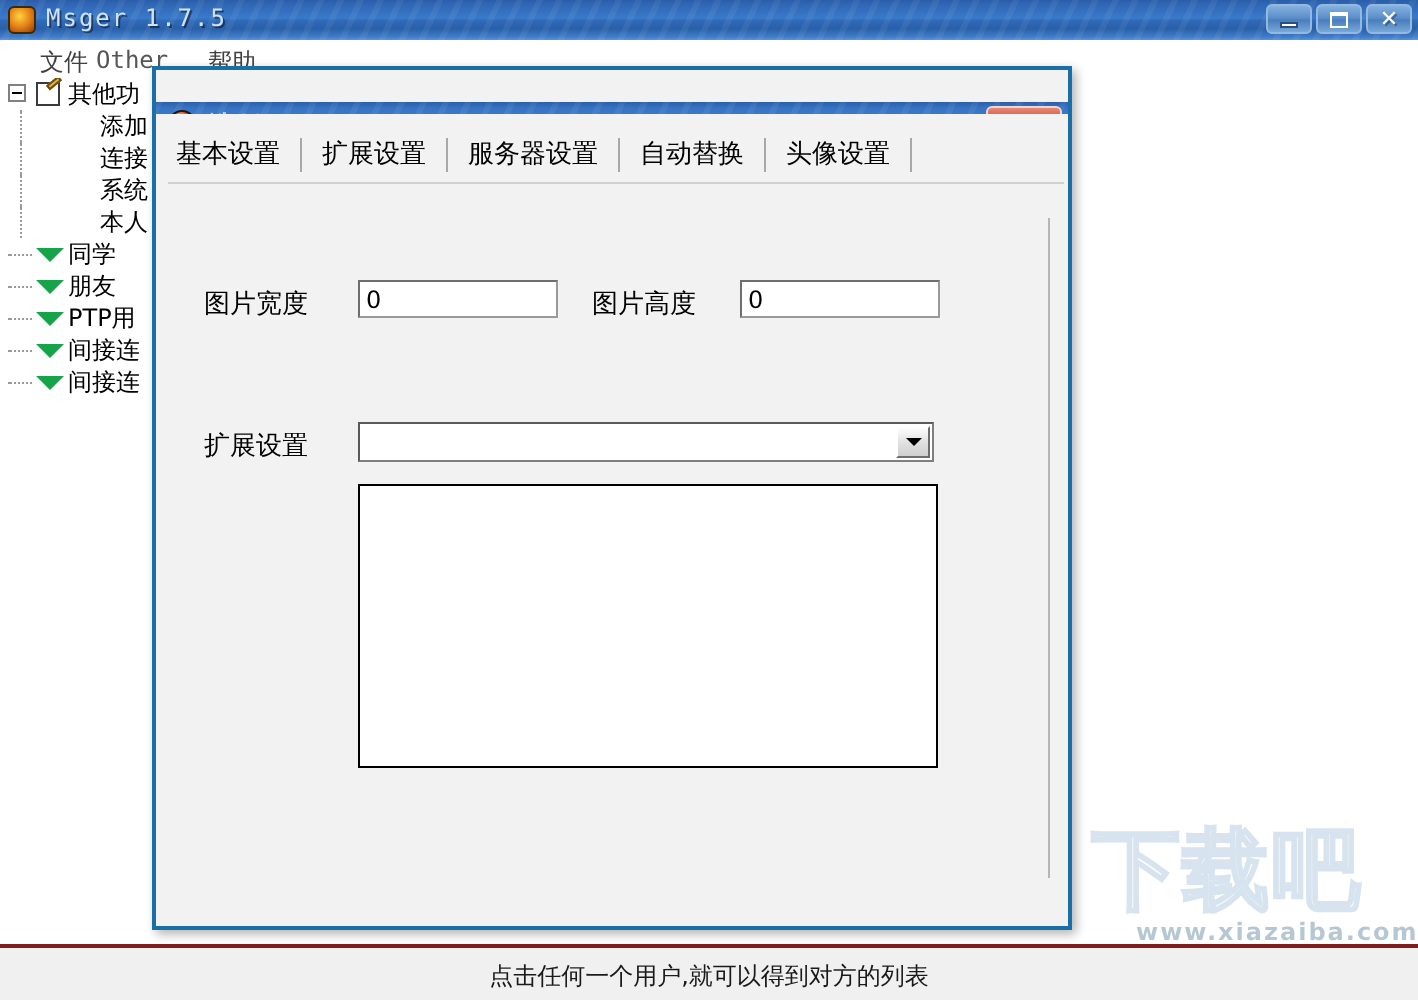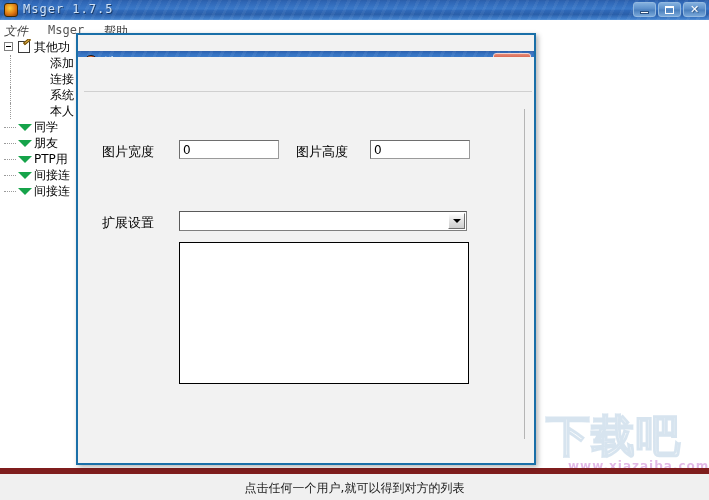--- a/index.html
+++ b/index.html
@@ -114,21 +114,21 @@
   }
   .menu-item {
     position: absolute;
     top: 2px;
     color: #404040;
     font-size: 12px;
     padding: 1px 4px;
     white-space: nowrap;
     cursor: default;
   }
-  #menu-file { left: 0; font-style: italic; }
+  #menu-file { left: 16px; }
   #menu-other { left: 44px; font-family: "DejaVu Sans Mono", monospace; color: #555; }
   #menu-help { left: 100px; }
 
   
   #tree-panel {
     position: absolute;
     left: 0; top: 39px;
     width: 84px;
     height: 424px;
     background: #ffffff;
@@ -202,21 +202,21 @@
   .tree-label { position: absolute; top: 0; left: 34px; }
   .tree-label.child { left: 50px; }
 
   
   #statusbar {
     position: absolute;
     left: 0; bottom: 0;
     width: 709px;
     height: 26px;
     background: #f0f0f0;
-    border-top: 6px solid #7f1d1d;
+    border-top: 2px solid #7f1d1d;
   }
   #statusbar .status-text {
     position: absolute;
     left: 0; right: 0; top: 6px;
     text-align: center;
     color: #1a1a1a;
     font-size: 12px;
     white-space: nowrap;
   }
 
@@ -239,21 +239,21 @@
     -webkit-text-stroke: 1.5px #7ea8cc;
     letter-spacing: 1px;
     line-height: 1;
     white-space: nowrap;
   }
   #watermark .wm-url {
     position: absolute;
     left: 28px; bottom: 1px;
     font-size: 12px;
     font-weight: bold;
-    color: #a21caf;
+    color: #0c4a6e;
     letter-spacing: 1px;
     white-space: nowrap;
   }
 
   
   #options-dialog {
     position: absolute;
     left: 76px; top: 33px;
     width: 460px;
     height: 432px;
@@ -465,21 +465,21 @@
           <span class="g"></span>
         </div>
       <div class="win-btn close">
           <span class="g">✕</span>
         </div>
     </div>
   </div>
 
   <div id="menubar">
     <div class="menu-item" id="menu-file">文件</div>
-    <div class="menu-item" id="menu-other">Msger</div>
+    <div class="menu-item" id="menu-other">Other</div>
     <div class="menu-item" id="menu-help">帮助</div>
   </div>
 
   <div id="tree-panel">
     <div class="tree-row">
       <span class="expander"></span>
       <span class="node-icon-doc"></span>
       <span class="tree-label">其他功</span>
     </div>
     <div class="tree-row">
@@ -540,20 +540,32 @@
       <div class="tb-stripes"></div>
       <div class="dlg-icon"></div>
       <div class="dlg-title">选项</div>
       <div id="dialog-close">
         <span class="x">✕</span>
       </div>
     </div>
 
     <div id="dialog-body">
 
+      <div id="tab-strip">
+        <div class="tab">基本设置</div>
+        <div class="tab-sep"></div>
+        <div class="tab">扩展设置</div>
+        <div class="tab-sep"></div>
+        <div class="tab">服务器设置</div>
+        <div class="tab-sep"></div>
+        <div class="tab">自动替换</div>
+        <div class="tab-sep"></div>
+        <div class="tab">头像设置</div>
+        <div class="tab-sep"></div>
+      </div>
       <div id="tab-underline"></div>
 
       <div class="form-label" id="label-width">图片宽度</div>
       <input class="txt-input" id="input-width" type="text" value="0" style="">
 
       <div class="form-label" id="label-height">图片高度</div>
       <input class="txt-input" id="input-height" type="text" value="0" style="">
 
 
       <div class="form-label" id="label-pos">扩展设置</div>

